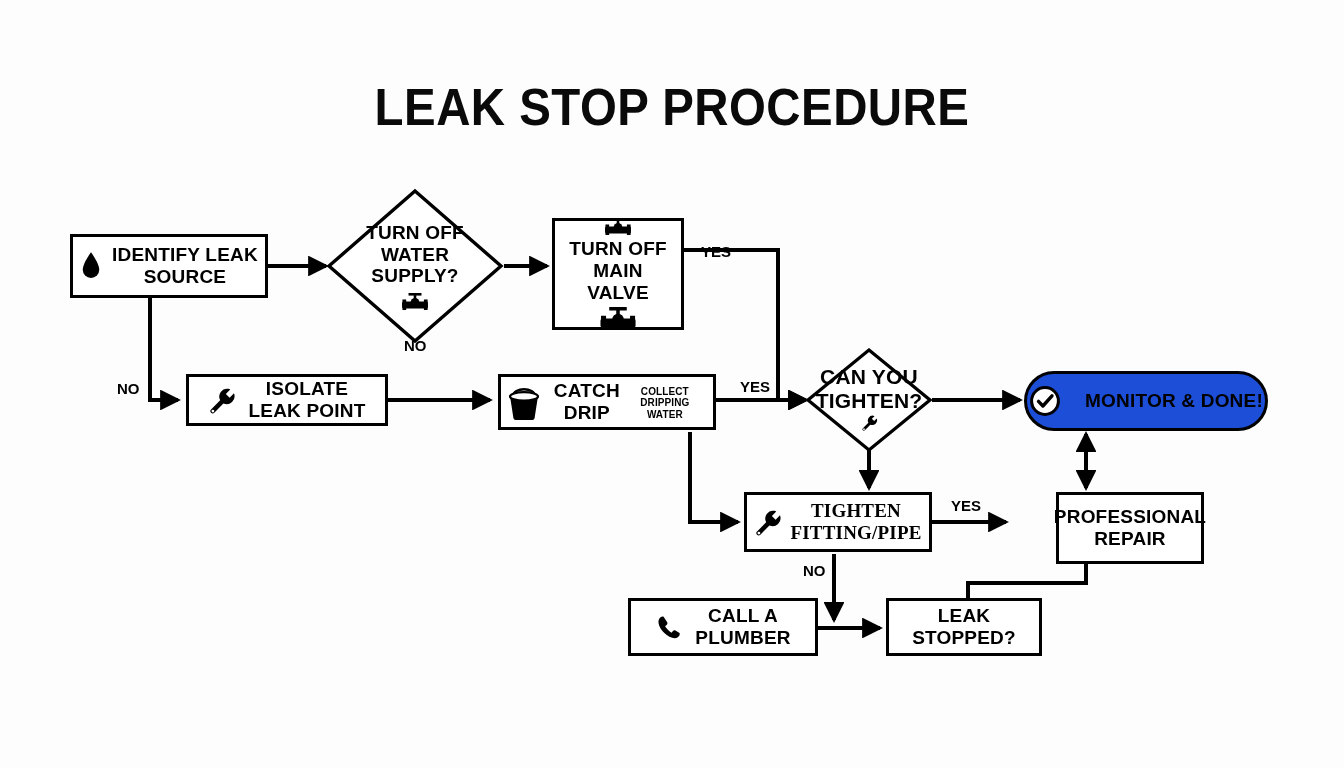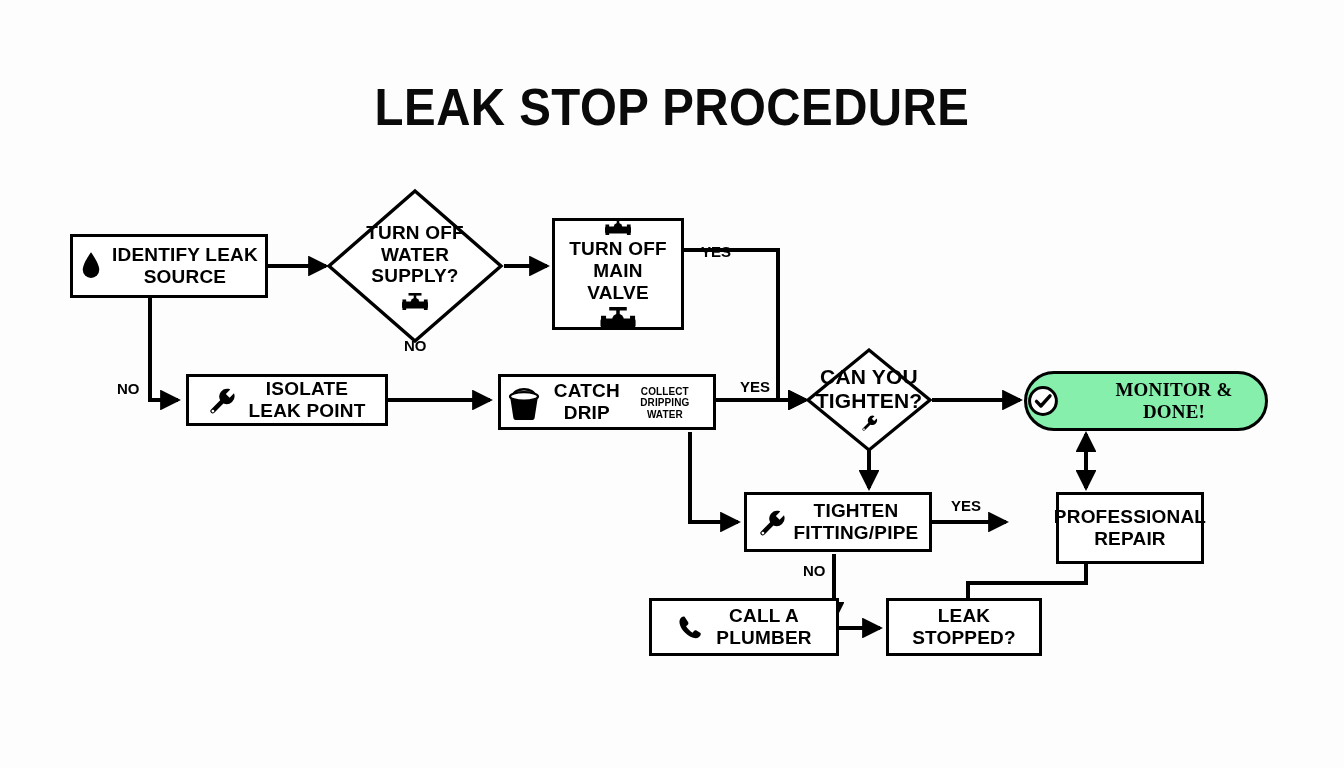--- a/index.html
+++ b/index.html
@@ -103,28 +103,27 @@
     align-items: center;
     justify-content: center;
     line-height: 1.14;
     z-index: 2;
   }
 
   
   .pill {
     position: absolute;
     box-sizing: border-box;
-    background: #86efac;
+    background: #1d4ed8;
     border: 3px solid #000;
     border-radius: 999px;
     display: flex;
     align-items: center;
     justify-content: center;
     gap: 24px;
-    font-family: Liberation Serif, serif;
   }
 
   
   .elabel {
     position: absolute;
     font-family: "Liberation Sans", sans-serif;
     font-weight: bold;
     font-size: 15px;
     color: #000;
     white-space: nowrap;
@@ -286,40 +285,40 @@
   <span class="icon">
     <svg width="32" height="32" viewBox="0 0 32 32">
         <circle cx="16" cy="16" r="13.4" fill="#fff" stroke="#000" stroke-width="3"></circle>
         <path d="M9.5 16.4 l4.4 4.6 L23 10.8" fill="none" stroke="#000" stroke-width="3.4" stroke-linecap="round" stroke-linejoin="round"></path>
       </svg>
   </span>
   <span class="lbl">MONITOR &amp; DONE!</span>
 </div>
 
 <div class="node" style="left:744px; top:492px; width:188px; height:60px;">
-  <div class="body" style="gap:8px;">
+  <div class="body" style="gap:8px;font-family:Liberation Serif, serif;">
     <span class="icon">
       <svg width="28" height="28" viewBox="0 0 32 32">
           <path d="M23.4 3.2a9.1 9.1 0 0 0-9.5 13.2L3.5 26.8a2.6 2.6 0 0 0 0 3.7 2.6 2.6 0 0 0 3.7 0L17.6 20a9.1 9.1 0 0 0 12.1-11.6l-5 5-4.3-4.3 5-5a9.2 9.2 0 0 0-2-0.9z" fill="#000"></path>
           <circle cx="5.6" cy="28.6" r="1.6" fill="#fff"></circle>
         </svg>
     </span>
     <span class="lbl">TIGHTEN
 FITTING/PIPE</span>
   </div>
 </div>
 
 <div class="node" style="left:1012px; top:492px; width:148px; height:72px;margin-left:44px;">
   <div class="body">
     <span class="lbl">PROFESSIONAL
 REPAIR</span>
   </div>
 </div>
 
-<div class="node" style="left:628px; top:598px; width:190px; height:58px;margin-left:21px;">
+<div class="node" style="left:628px; top:598px; width:190px; height:58px;">
   <div class="body" style="gap:14px;">
     <span class="icon">
       <svg width="26" height="26" viewBox="0 0 32 32">
           <path d="M10.6 3.4 C8.8 2.6 6.8 3.6 5.4 5.6 C2.4 10 5.6 17.6 11.2 23.2 C16.8 28.8 24.4 31.4 28 28.6 C30 27.2 31 25.2 30.2 23.4 L25.2 20.4 C24 19.8 22.6 20.2 21.8 21.2 L20.4 23 C17.6 21.4 14 17.8 12.4 15 L14.2 13.6 C15.2 12.8 15.6 11.4 15 10.2 z" fill="#000"></path>
         </svg>
     </span>
     <span class="lbl">CALL A
 PLUMBER</span>
   </div>
 </div>

